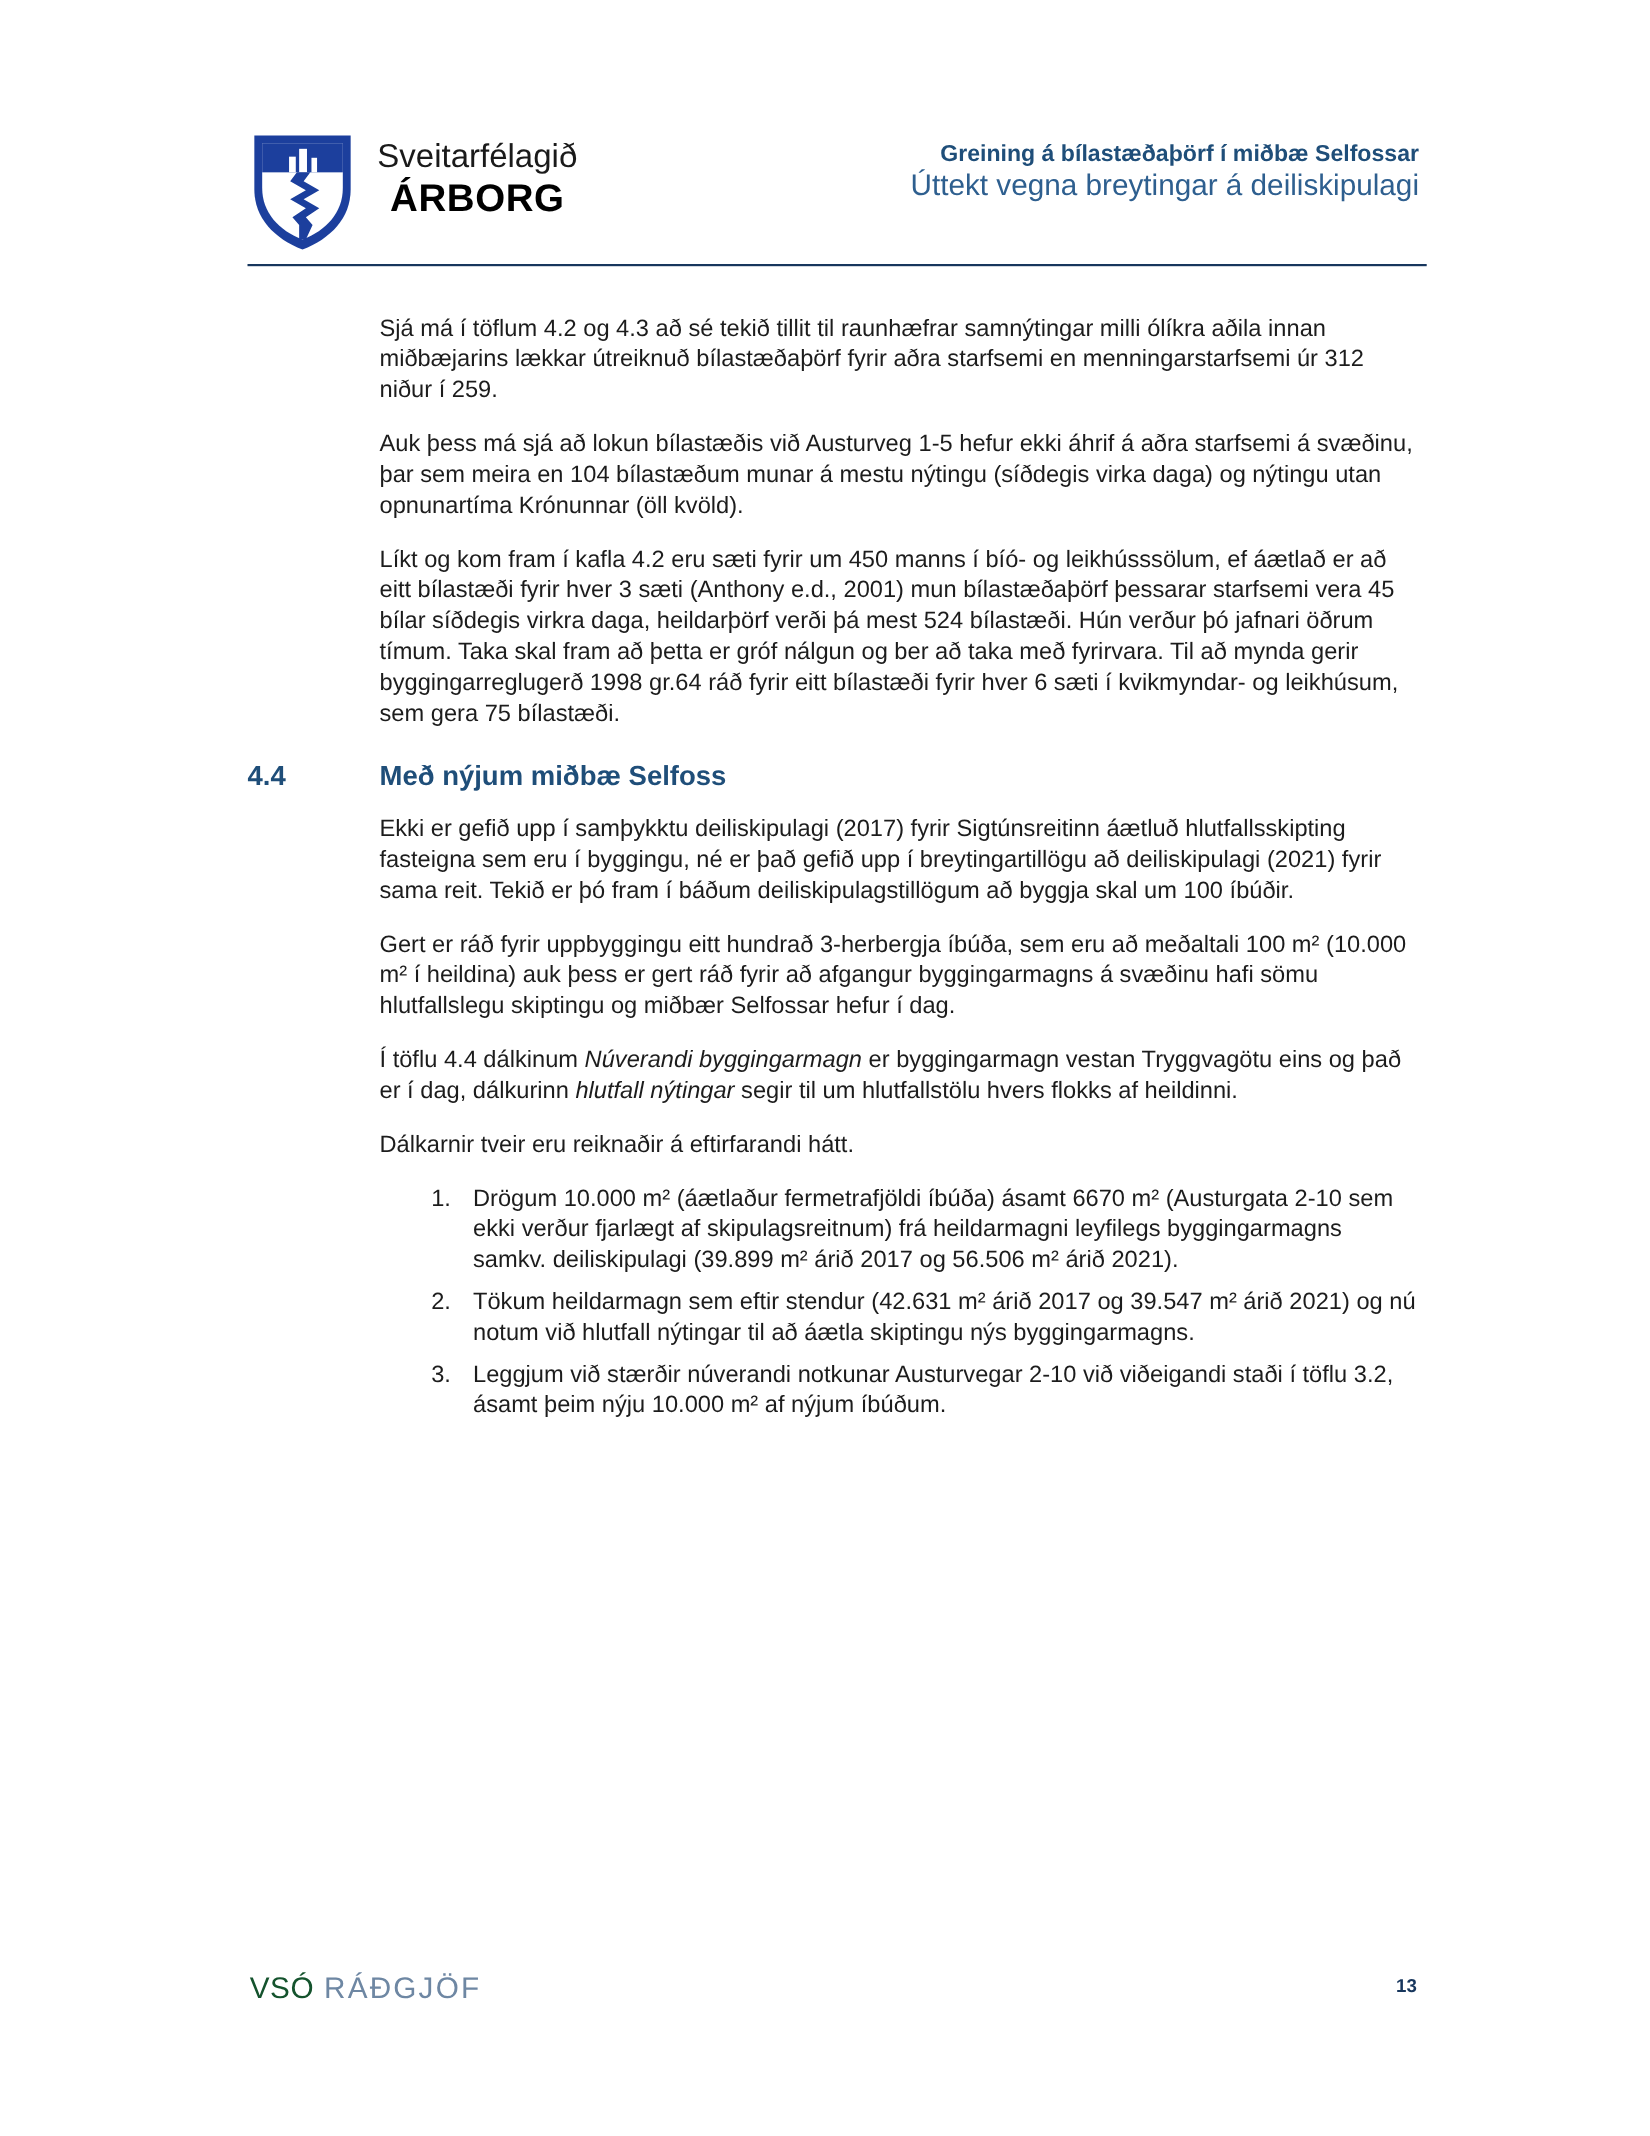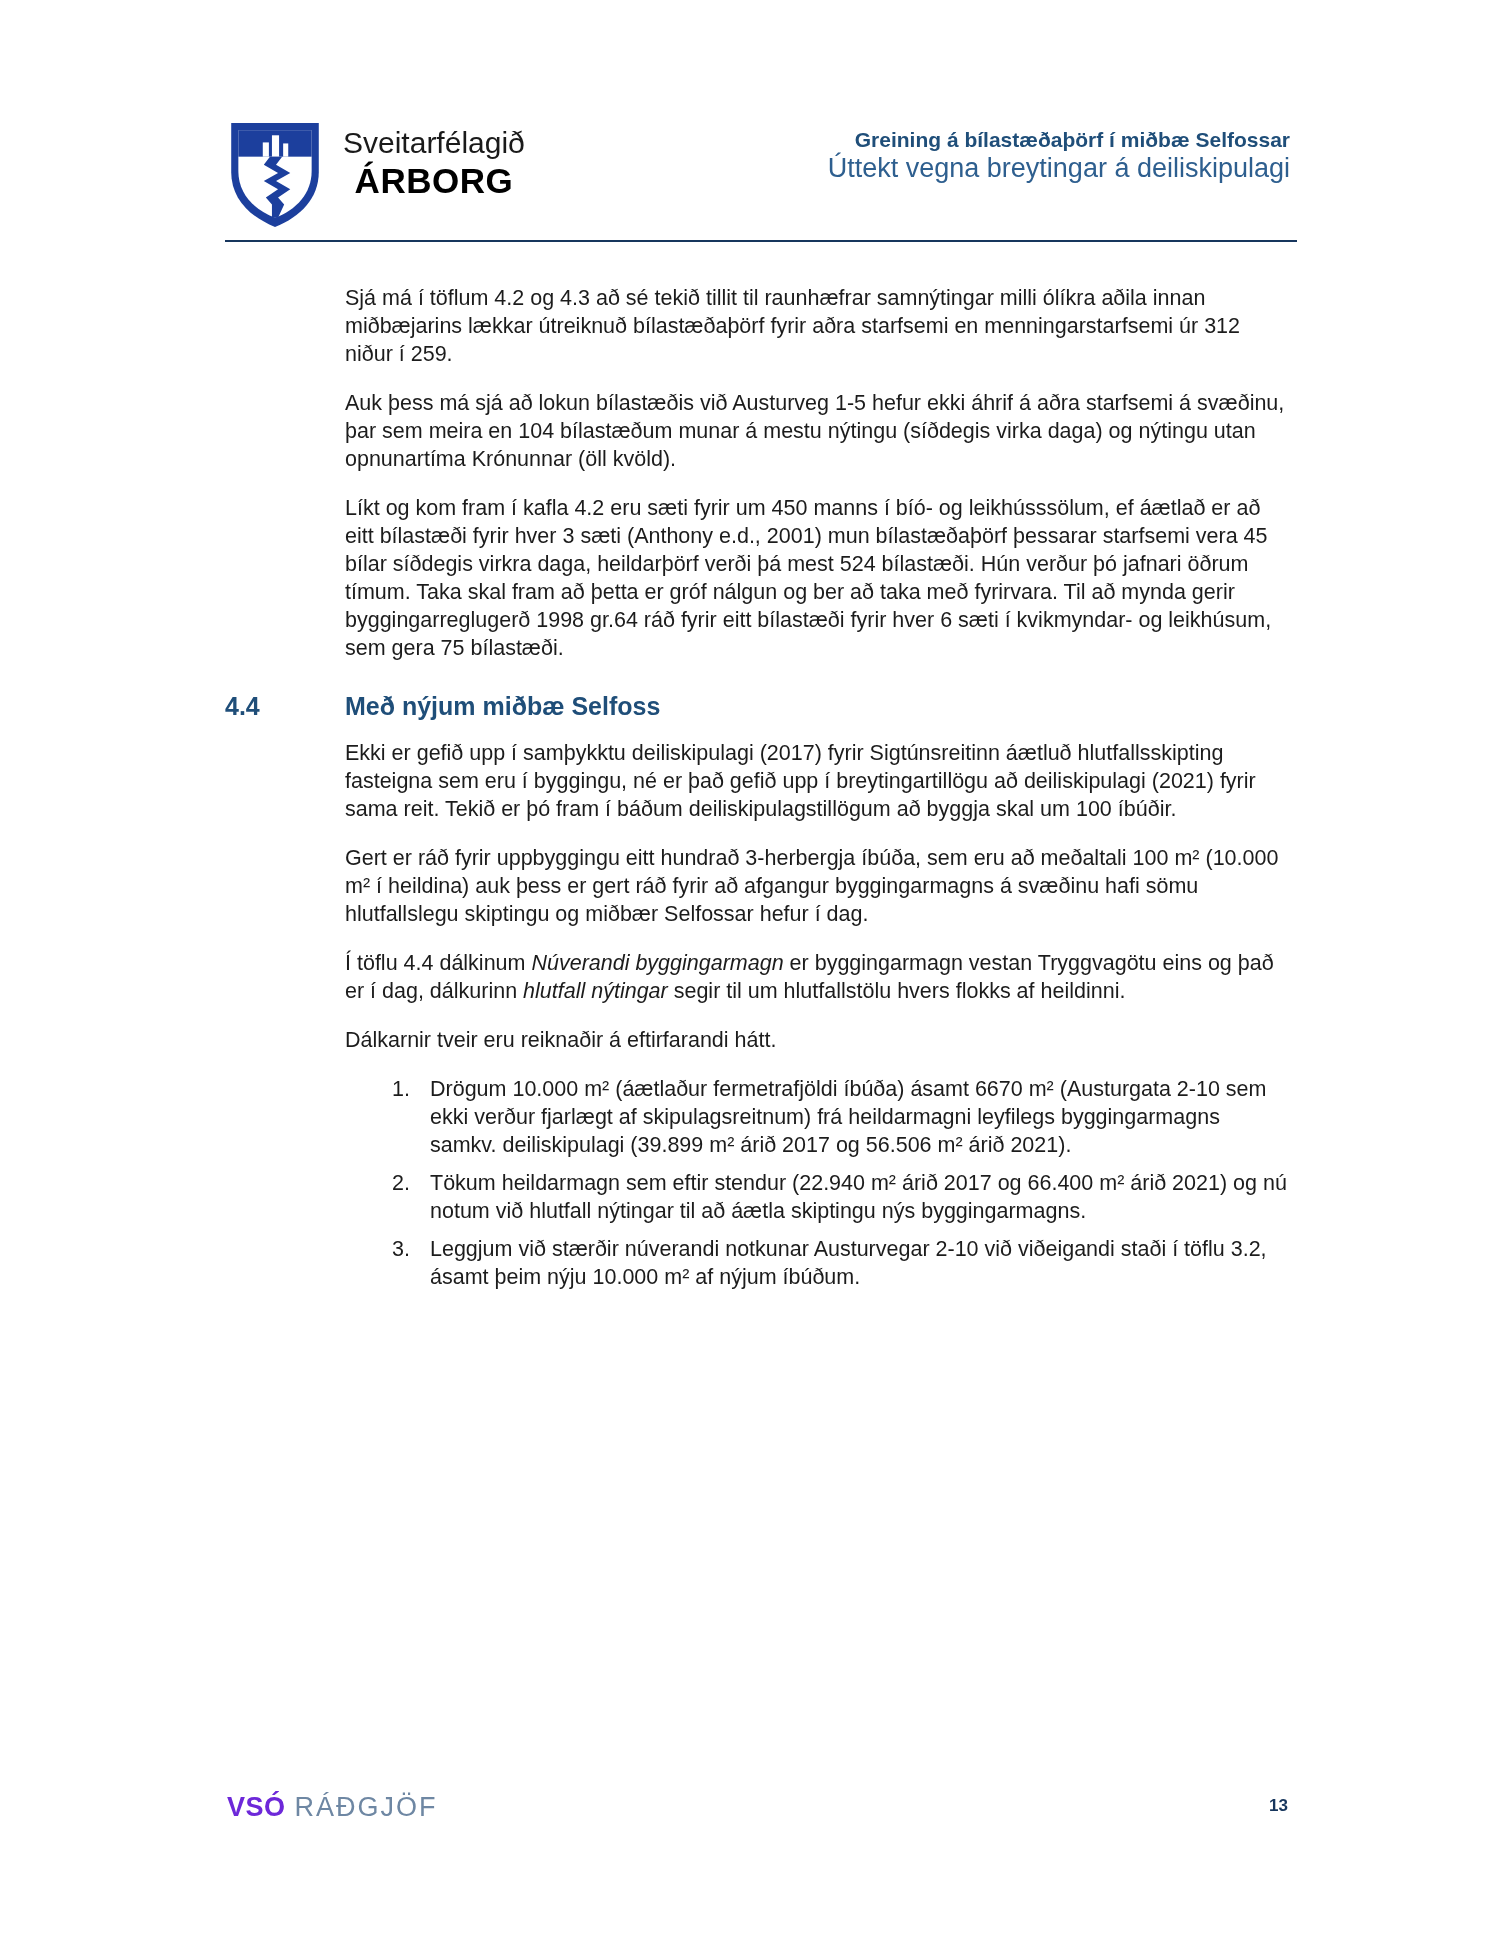--- a/index.html
+++ b/index.html
@@ -35,21 +35,21 @@
   .section-heading { position:relative; margin:29px 0 18px 0; font-size:25px; line-height:30px; font-weight:bold; color:#1F4E79; }
   .section-number { position:absolute; left:-120px; top:0; }
 
   .olist { margin:4px 0 0 0; }
   .olist-row { display:flex; font-size:21.5px; line-height:28px; margin:0 0 10px 0; }
   .olist-row .num { flex:none; width:38px; margin-left:47px; }
   .olist-row .txt { flex:none; width:860px; }
 
   
   .footer-brand { position:absolute; left:227px; top:1747px; font-size:27px; line-height:32px; white-space:nowrap; }
-  .brand-bold { font-weight:bold; color:#6d28d9; letter-spacing:0.5px; }
+  .brand-bold { font-weight:normal; color:#14532d; letter-spacing:0.5px; }
   .brand-light { color:#6E87A3; letter-spacing:2px; margin-left:9px; }
   .footer-page { position:absolute; right:212px; top:1752px; font-size:17px; font-weight:bold; color:#17365D; }
 </style>
 </head>
 <body>
 
 <div class="page">
 
   <div class="logo">
     <svg viewBox="0 0 94 110" aria-hidden="true">
@@ -83,21 +83,21 @@
       <div class="para"><span>Gert er ráð fyrir uppbyggingu eitt hundrað 3-herbergja íbúða, sem eru að meðaltali 100 m² (10.000 m² í heildina) auk þess er gert ráð fyrir að afgangur byggingarmagns á svæðinu hafi sömu hlutfallslegu skiptingu og miðbær Selfossar hefur í dag.</span></div>
       <div class="para"><span>Í töflu 4.4 dálkinum </span><em>Núverandi byggingarmagn</em><span> er byggingarmagn vestan Tryggvagötu eins og það er í dag, dálkurinn </span><em>hlutfall nýtingar</em><span> segir til um hlutfallstölu hvers flokks af heildinni.</span></div>
       <div class="para"><span>Dálkarnir tveir eru reiknaðir á eftirfarandi hátt.</span></div>
       <div class="olist">
         <div class="olist-row">
           <span class="num">1.</span>
           <span class="txt"><span>Drögum 10.000 m² (áætlaður fermetrafjöldi íbúða) ásamt 6670 m² (Austurgata 2-10 sem ekki verður fjarlægt af skipulagsreitnum) frá heildarmagni leyfilegs byggingarmagns samkv. deiliskipulagi (39.899 m² árið 2017 og 56.506 m² árið 2021).</span></span>
         </div>
         <div class="olist-row">
           <span class="num">2.</span>
-          <span class="txt"><span>Tökum heildarmagn sem eftir stendur (22.940 m² árið 2017 og 66.400 m² árið 2021) og nú notum við hlutfall nýtingar til að áætla skiptingu nýs byggingarmagns.</span></span>
+          <span class="txt"><span>Tökum heildarmagn sem eftir stendur (42.631 m² árið 2017 og 39.547 m² árið 2021) og nú notum við hlutfall nýtingar til að áætla skiptingu nýs byggingarmagns.</span></span>
         </div>
         <div class="olist-row">
           <span class="num">3.</span>
           <span class="txt"><span>Leggjum við stærðir núverandi notkunar Austurvegar 2-10 við viðeigandi staði í töflu 3.2, ásamt þeim nýju 10.000 m² af nýjum íbúðum.</span></span>
         </div>
       </div>
     </div>
 
   <div class="footer-brand">
     <span class="brand-bold">VSÓ</span><span class="brand-light">RÁÐGJÖF</span>

